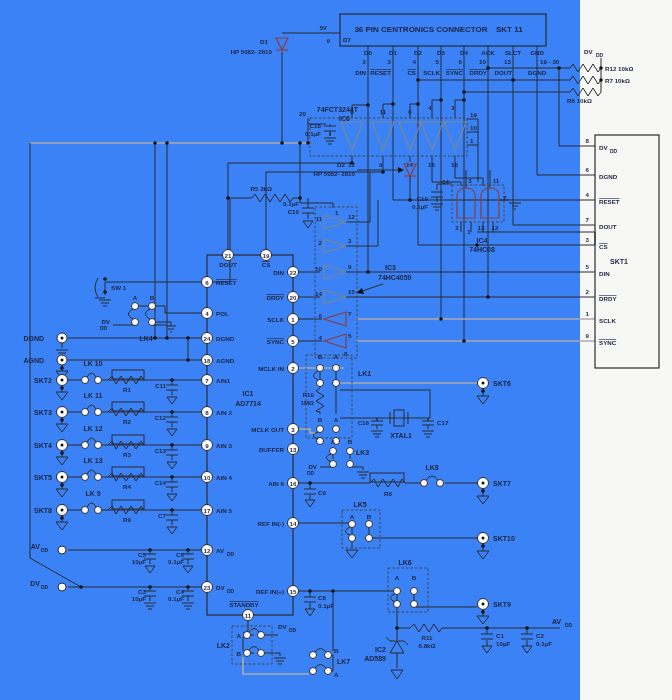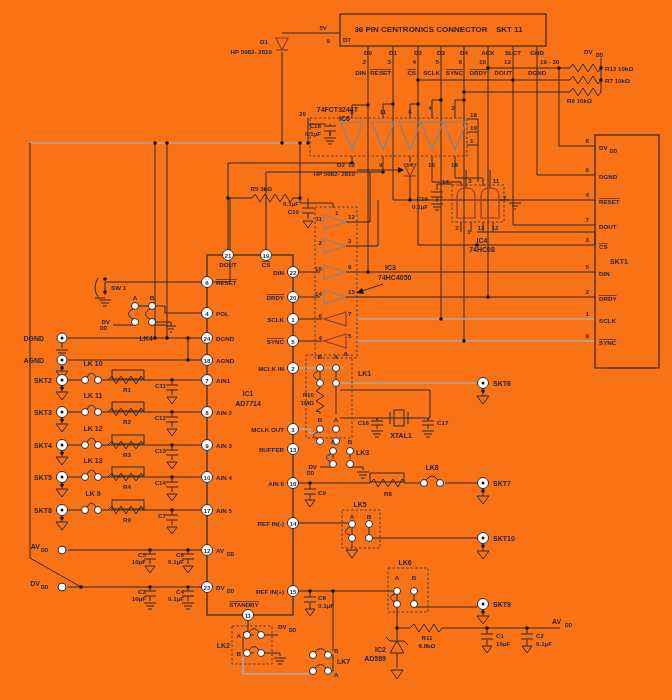--- a/index.html
+++ b/index.html
@@ -1,16 +1,16 @@
 <!DOCTYPE html>
 <html><head>
 <meta charset="utf-8">
 <style>
   html,body{margin:0;padding:0;background:#f7f7f5;}
-  .page{width:672px;height:700px;background:#f97316;position:relative;font-family:"Liberation Sans",sans-serif;}
+  .page{width:580px;height:700px;background:#3b82f6;position:relative;font-family:"Liberation Sans",sans-serif;}
   svg text{font-family:"Liberation Sans",sans-serif;font-weight:bold;fill:#1d2440;}
   .t6{font-size:6.2px;}
   .t7{font-size:7px;}
   .t8{font-size:8px;}
   .pn{font-size:6.2px;text-anchor:middle;}
   .mid{text-anchor:middle;}
   .end{text-anchor:end;}
   .ovl{text-decoration:overline;}
   .w{stroke:#2a2a2e;stroke-width:1;fill:none;}
   .wg{stroke:#aaaaaa;stroke-width:1.7;fill:none;}

